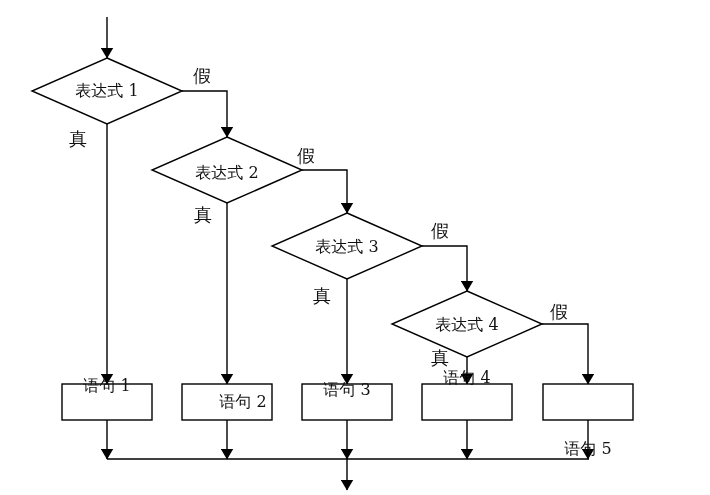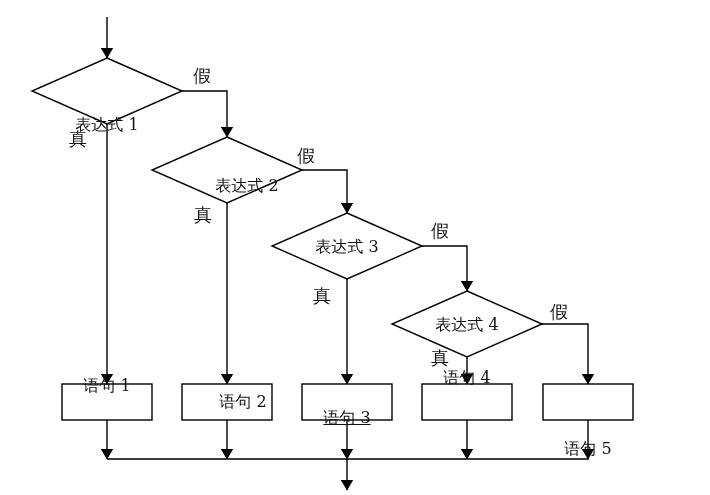--- a/index.html
+++ b/index.html
@@ -75,28 +75,28 @@
       <polygon points="467,291 542,324 467,357 392,324"></polygon>
 
       <rect x="62" y="384" width="90" height="36"></rect>
       <rect x="182" y="384" width="90" height="36"></rect>
       <rect x="302" y="384" width="90" height="36"></rect>
       <rect x="422" y="384" width="90" height="36"></rect>
       <rect x="543" y="384" width="90" height="36"></rect>
     </g>
   </svg>
 
-  <div class="lbl node-lbl" style="left:107px; top:91px;margin-top:34px;">表达式 1</div>
-  <div class="lbl node-lbl" style="left:227px; top:186px;margin-left:20px;">表达式 2</div>
+  <div class="lbl node-lbl" style="left:107px; top:91px;">表达式 1</div>
+  <div class="lbl node-lbl" style="left:227px; top:173px;">表达式 2</div>
   <div class="lbl node-lbl" style="left:347px; top:247px;">表达式 3</div>
   <div class="lbl node-lbl" style="left:467px; top:325px;">表达式 4</div>
 
   <div class="lbl node-lbl" style="left:107px; top:386px;">语句 1</div>
   <div class="lbl node-lbl" style="left:227px; top:402px;margin-left:16px;">语句 2</div>
-  <div class="lbl node-lbl" style="left:347px; top:418px;text-decoration:underline;">语句 3</div>
+  <div class="lbl node-lbl" style="left:347px; top:390px;">语句 3</div>
   <div class="lbl node-lbl" style="left:467px; top:378px;">语句 4</div>
   <div class="lbl node-lbl" style="left:588px; top:402px;margin-top:47px;">语句 5</div>
 
   <div class="lbl branch-lbl" style="left:202px; top:76px;">假</div>
   <div class="lbl branch-lbl" style="left:306px; top:156px;">假</div>
   <div class="lbl branch-lbl" style="left:440px; top:231px;">假</div>
   <div class="lbl branch-lbl" style="left:559px; top:312px;">假</div>
 
   <div class="lbl branch-lbl" style="left:78px;  top:139px;">真</div>
   <div class="lbl branch-lbl" style="left:203px; top:215px;">真</div>

